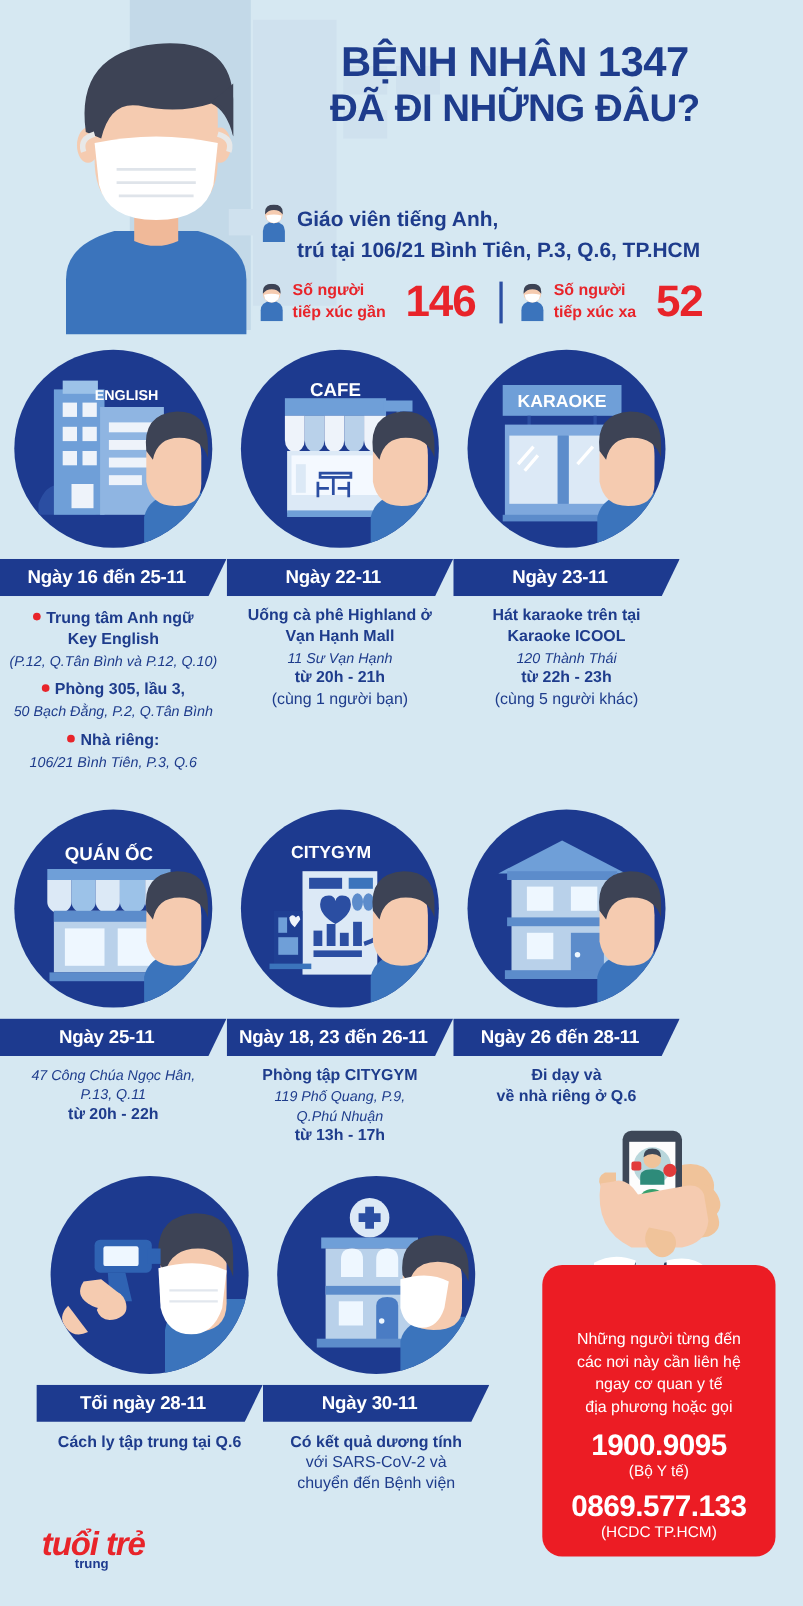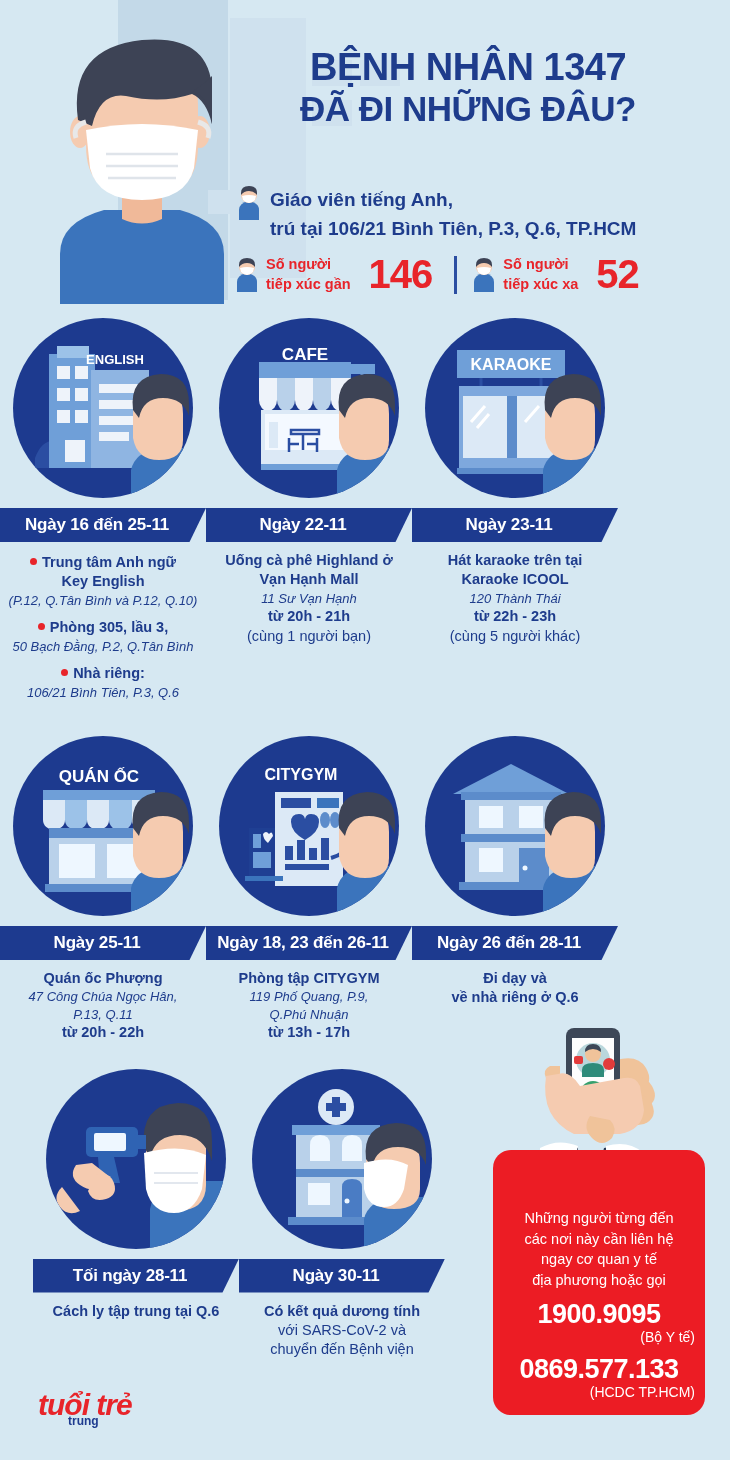--- a/index.html
+++ b/index.html
@@ -28,21 +28,21 @@
     position: absolute;
     left: 42px;
     top: 14px;
     width: 200px;
     height: 290px;
   }
 
   .title-wrap {
     position: absolute;
     left: 228px;
-    top: 46px;
+    top: 36px;
     width: 480px;
   }
   .title-line {
     color: #1e3c8c;
     font-weight: bold;
     font-size: 38px;
     letter-spacing: -0.5px;
     line-height: 1.12;
     text-align: center;
     white-space: nowrap;
@@ -194,21 +194,20 @@
     color: #fff;
     font-size: 27px;
     font-weight: bold;
     letter-spacing: -0.5px;
     margin-top: 9px;
   }
   .hot-sub {
     color: #fff;
     font-size: 14px;
     margin-top: -1px;
-    text-align: right;
   }
 
   
   .logo {
     position: absolute;
     left: 38px;
     top: 1390px;
     width: 120px;
     height: 44px;
   }
@@ -451,21 +450,20 @@
           <rect x="32" y="148" width="112" height="8" fill="#5c8ccb"></rect>
           <path d="M118 180 L118 152 Q122 134 146 130 L180 130 L180 180 Z" fill="#3b74bc"></path>
           <path d="M120 96 Q120 70 146 70 Q170 70 170 96 L170 122 Q170 142 146 142 Q124 142 120 120 Z" fill="#f5cbb0"></path>
           <path d="M120 92 Q116 58 148 56 Q176 56 176 86 L176 98 Q170 80 150 80 Q130 80 126 100 Z" fill="#3d4355"></path>
         </svg>
       </div>
       <div class="banner">
         <span>Ngày 25-11</span>
       </div>
       <div class="caption">
-        <div class="cap-b">Quán ốc Phượng</div>
         <div class="cap-i">47 Công Chúa Ngọc Hân,</div>
         <div class="cap-i">P.13, Q.11</div>
         <div class="cap-b">từ 20h - 22h</div>
       </div>
     </div>
 
     <div class="cell">
       <div class="circle">
         <svg viewBox="0 0 180 180" width="180" height="180">
           <text x="82" y="44" font-family="Liberation Sans, sans-serif" font-size="16" font-weight="bold" fill="#fff" text-anchor="middle">CITYGYM</text>

